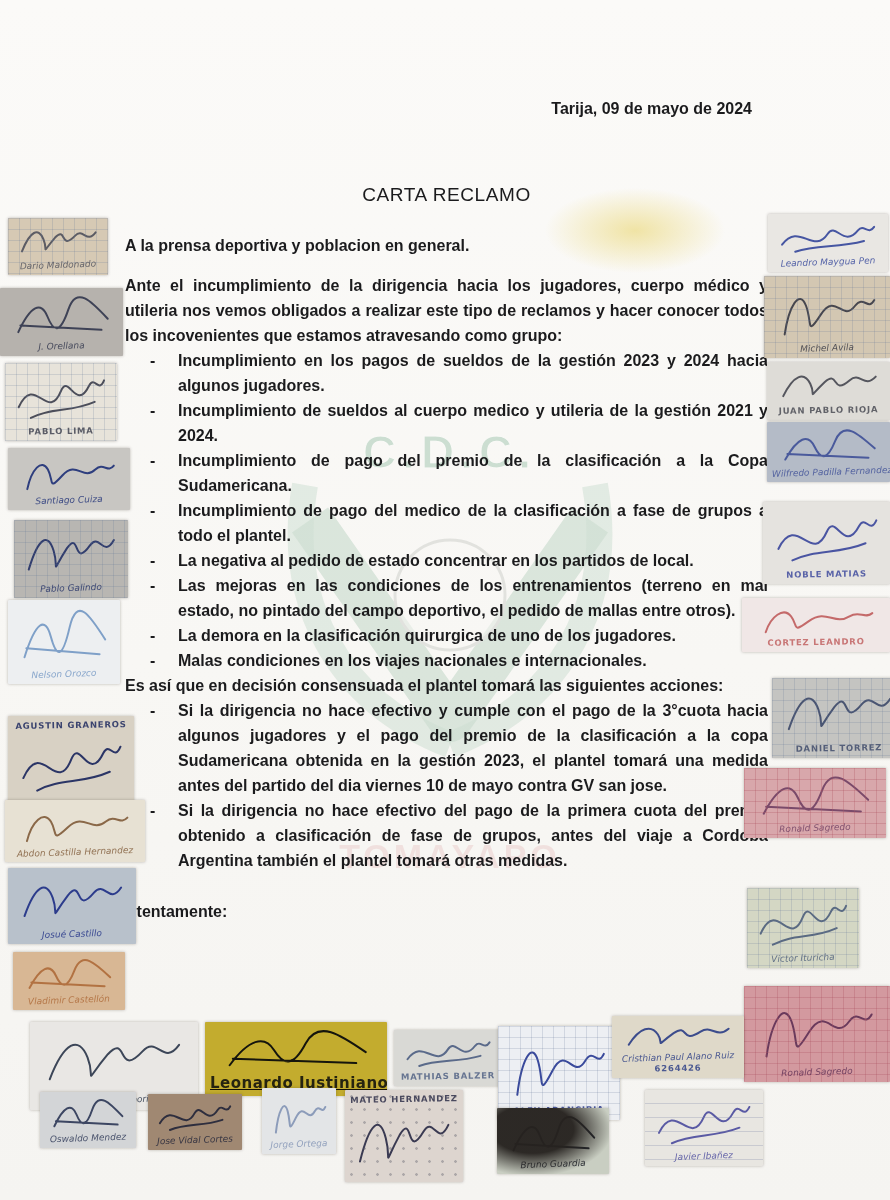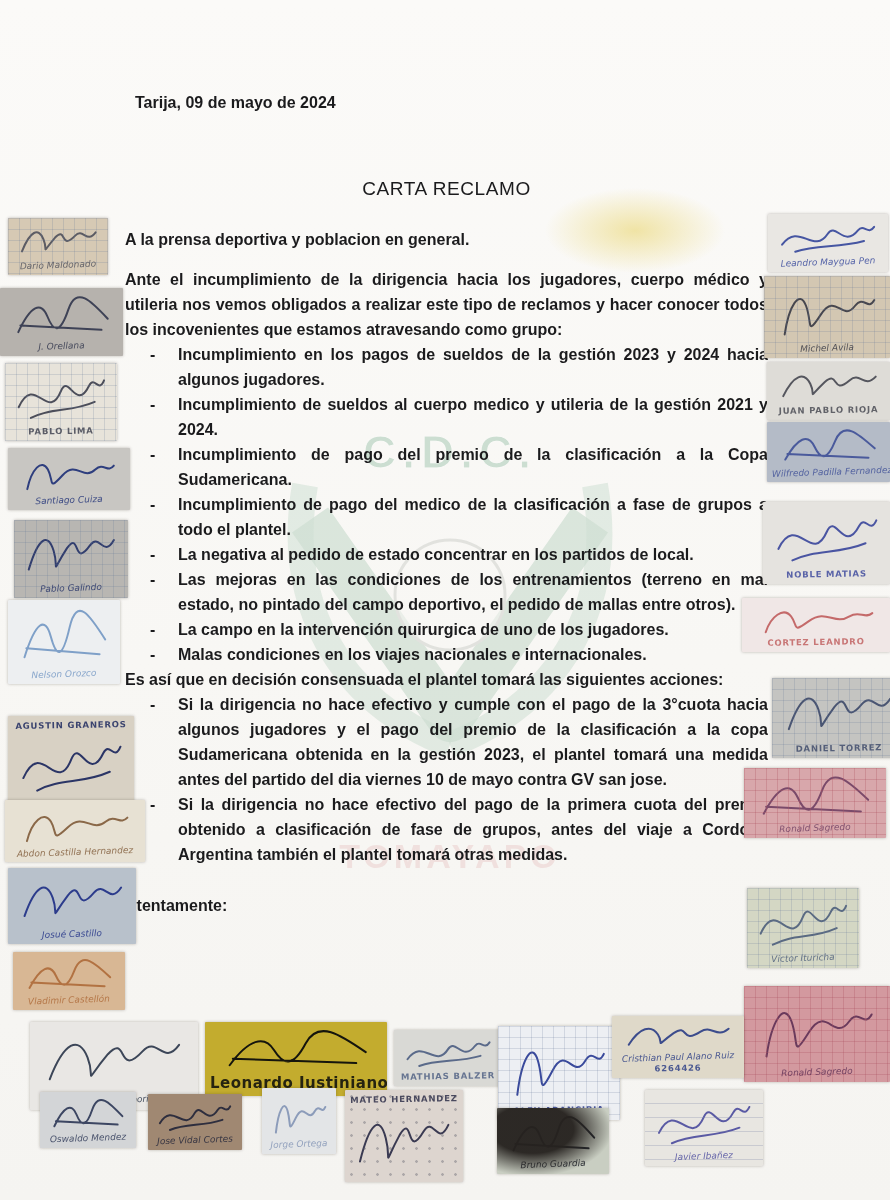--- a/index.html
+++ b/index.html
@@ -9,21 +9,21 @@
     background:linear-gradient(180deg,#fbfaf8 0%,#f8f7f4 55%,#f5f4f1 100%);
     overflow:hidden;
     font-family:"Liberation Sans",sans-serif;
   }
   
   .letter{
     position:absolute;left:125px;top:80px;width:643px;
     color:#1b1b1d;font-weight:700;font-size:16px;line-height:25px;
     z-index:2;
   }
-  .date-line{margin:10px;}
+  .date-line{margin:16px;text-align:right;}
   .title{
     margin:62px 0 0 0;text-align:center;
     font-size:19px;line-height:24px;letter-spacing:.6px;font-weight:400;
   }
   .salutation{margin-top:26px;}
   .para{margin:15px 0 0 0;text-align:justify;}
   ul.blist{margin:0;padding:0 0 0 25px;list-style:none;}
   ul.blist li{display:flex;align-items:flex-start;}
   ul.blist .dash{flex:0 0 28px;text-align:left;}
   ul.blist .txt{flex:1 1 auto;text-align:justify;}
@@ -120,21 +120,21 @@
         <li>
           <span class="dash">-</span>
           <span class="txt">La negativa al pedido de estado concentrar en los partidos de local.</span>
         </li>
         <li>
           <span class="dash">-</span>
           <span class="txt">Las mejoras en las condiciones de los entrenamientos (terreno en mal estado, no pintado del campo deportivo, el pedido de mallas entre otros).</span>
         </li>
         <li>
           <span class="dash">-</span>
-          <span class="txt">La campo en la intervención quirurgica de uno de los jugadores.</span>
+          <span class="txt">La demora en la clasificación quirurgica de uno de los jugadores.</span>
         </li>
         <li>
           <span class="dash">-</span>
           <span class="txt">Malas condiciones en los viajes nacionales e internacionales.</span>
         </li>
       </ul>
     <p class="para" style="margin-top:0">Es así que en decisión consensuada el plantel tomará las siguientes acciones:</p>
     <ul class="blist" id="actions">
         <li>
           <span class="dash">-</span>
@@ -268,21 +268,21 @@
           <path d="M10,38 C14,18 24,6 30,18 C36,30 30,40 44,24 C58,8 64,30 76,18 C84,10 88,22 94,14" fill="none" stroke="#6a3a5c" stroke-width="2" stroke-linecap="round" vector-effect="non-scaling-stroke"></path>
         </svg>
         <div class="cap" style="color: rgb(106, 58, 92);">Ronald Sagredo</div>
       </div>
       <div class="sig paper-plain" style="left: 30px; top: 1022px; width: 168px; height: 88px; background: rgb(233, 231, 228);">
         <svg viewBox="0 0 100 44" preserveAspectRatio="none" class="stroke">
           <path d="M6,34 C16,10 26,6 32,20 C38,34 28,38 46,18 C60,4 52,34 70,16 C80,6 84,26 95,12" fill="none" stroke="#3c4658" stroke-width="2" stroke-linecap="round" vector-effect="non-scaling-stroke"></path>
         </svg>
         <div class="cap" style="color: rgb(60, 70, 88);">Kevin Cristhian Honori Olarte</div>
       </div>
-      <div class="sig paper-plain" style="left: 205px; top: 1022px; width: 182px; height: 74px; background: rgb(195, 172, 46);">
+      <div class="sig paper-plain" style="left: 205px; top: 1022px; width: 182px; height: 74px; background: rgb(195, 172, 46); text-decoration: underline;">
         <svg viewBox="0 0 100 44" preserveAspectRatio="none" class="stroke">
           <path d="M8,36 C20,12 30,8 36,22 S48,38 56,16 S78,8 94,24 M10,30 L88,34" fill="none" stroke="#15150d" stroke-width="2" stroke-linecap="round" vector-effect="non-scaling-stroke"></path>
         </svg>
         <div class="cap big" style="color: rgb(21, 21, 13);">Leonardo Justiniano</div>
       </div>
       <div class="sig paper-plain" style="left: 394px; top: 1030px; width: 108px; height: 56px; background: rgb(217, 217, 213);">
         <svg viewBox="0 0 100 44" preserveAspectRatio="none" class="stroke">
           <path d="M5,30 C22,4 36,42 50,18 C58,4 66,34 80,14 C86,6 90,20 96,10 M18,38 C40,30 60,34 86,26" fill="none" stroke="#5a6a8a" stroke-width="2" stroke-linecap="round" vector-effect="non-scaling-stroke"></path>
         </svg>
         <div class="cap caps" style="color: rgb(90, 106, 138);">MATHIAS BALZER</div>

